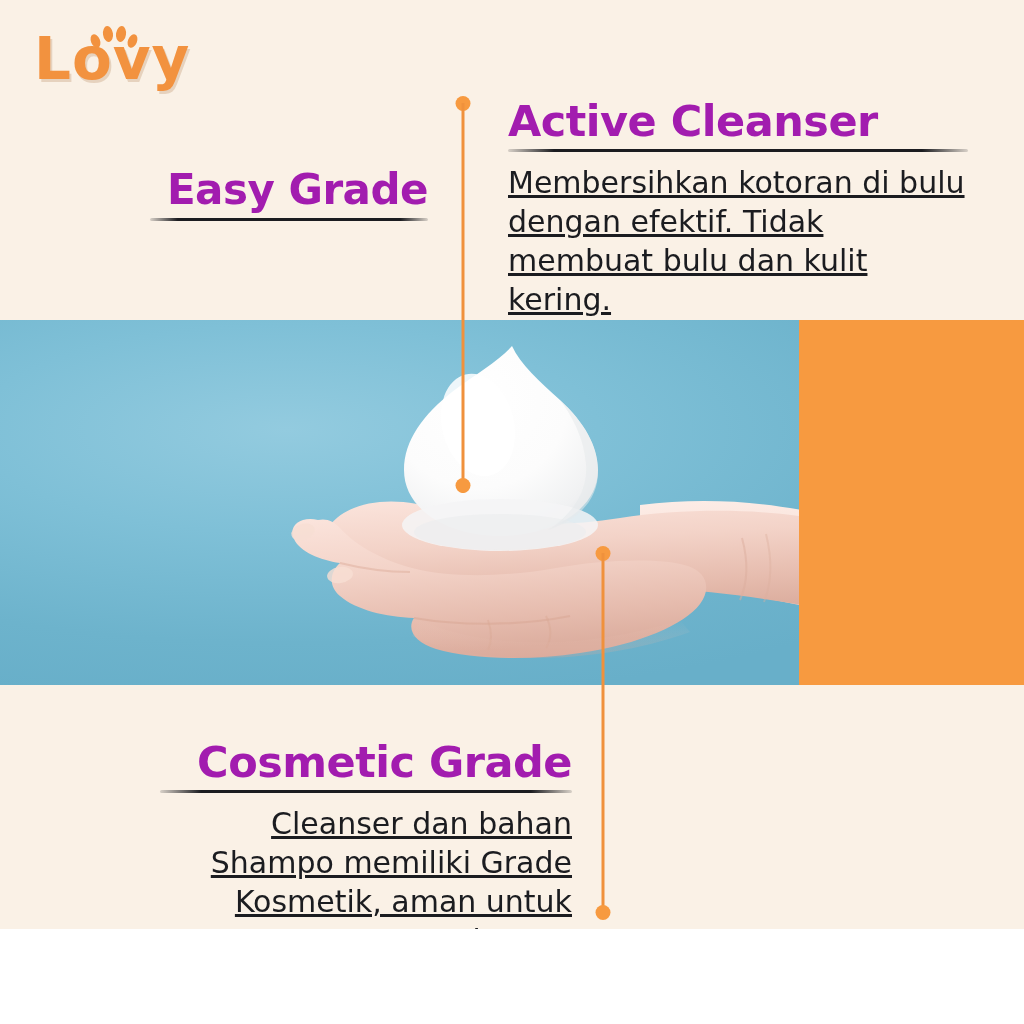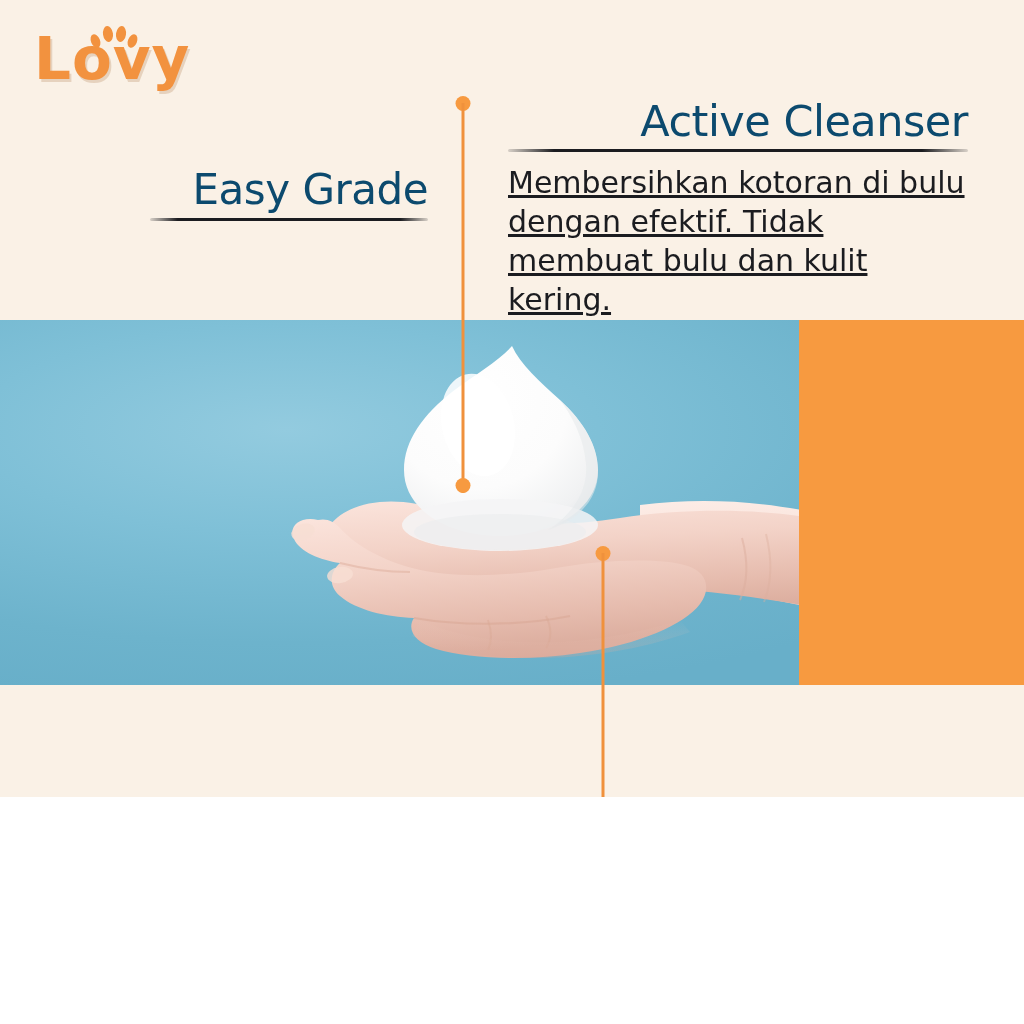--- a/index.html
+++ b/index.html
@@ -3,21 +3,21 @@
 <meta charset="utf-8">
 <style>
   html, body {
     margin: 0;
     padding: 0;
     background: #ffffff;
   }
   #page {
     position: relative;
     width: 1024px;
-    height: 797px;
+    height: 929px;
     background: #FAF1E6;
     overflow: hidden;
     font-family: "DejaVu Sans", "Liberation Sans", sans-serif;
   }
 
   
   #logo {
     position: absolute;
     left: 34px;
     top: 20px;
@@ -127,27 +127,26 @@
   }
   #connector-bottom .stem { top: 7px; height: 366px; }
   #connector-bottom .dot.d-start { top: 0; }
   #connector-bottom .dot.d-end { top: 359px; }
 
   
   .feature { position: absolute; }
   .feature h2 {
     margin: 0;
     font-family: "DejaVu Sans", "Liberation Sans", sans-serif;
-    font-weight: 400;
+    font-weight: 700;
     font-size: 43px;
     line-height: 50px;
-    color: #0c4a6e;
+    color: #a21caf;
     letter-spacing: -0.5px;
     white-space: nowrap;
-    text-align: right;
   }
   .feature .rule {
     height: 3px;
     margin-top: 3px;
     margin-bottom: 11px;
     background: linear-gradient(to right,
         rgba(25,26,30,0.15) 0%,
         #1b1c20 10%,
         #1b1c20 90%,
         rgba(25,26,30,0.15) 100%);
@@ -310,14 +309,19 @@
     <h2>Easy Grade</h2>
     <div class="rule"></div>
   </div>
 
   <div class="feature" id="feature-active-cleanser">
     <h2>Active Cleanser</h2>
     <div class="rule"></div>
     <p>Membersihkan kotoran di bulu dengan efektif. Tidak membuat bulu dan kulit kering.</p>
   </div>
 
+  <div class="feature" id="feature-cosmetic-grade">
+    <h2>Cosmetic Grade</h2>
+    <div class="rule"></div>
+    <p>Cleanser dan bahan Shampo memiliki Grade Kosmetik, aman untuk hewan</p>
+  </div>
 
 </div>
 
 </body></html>

